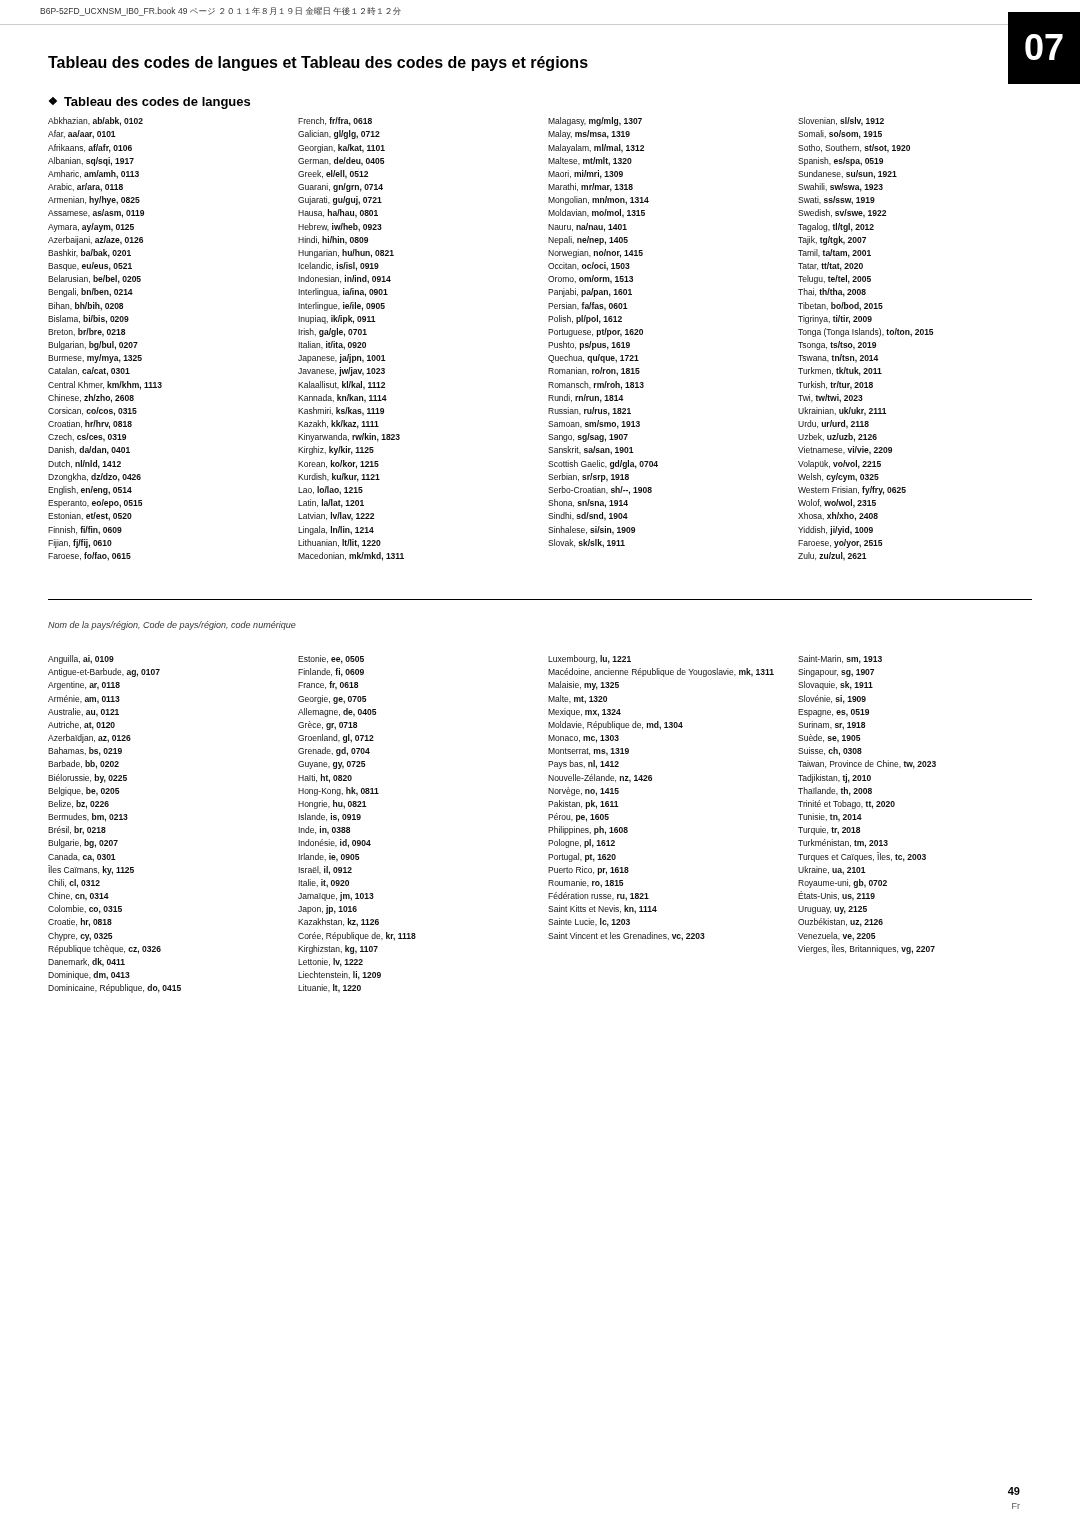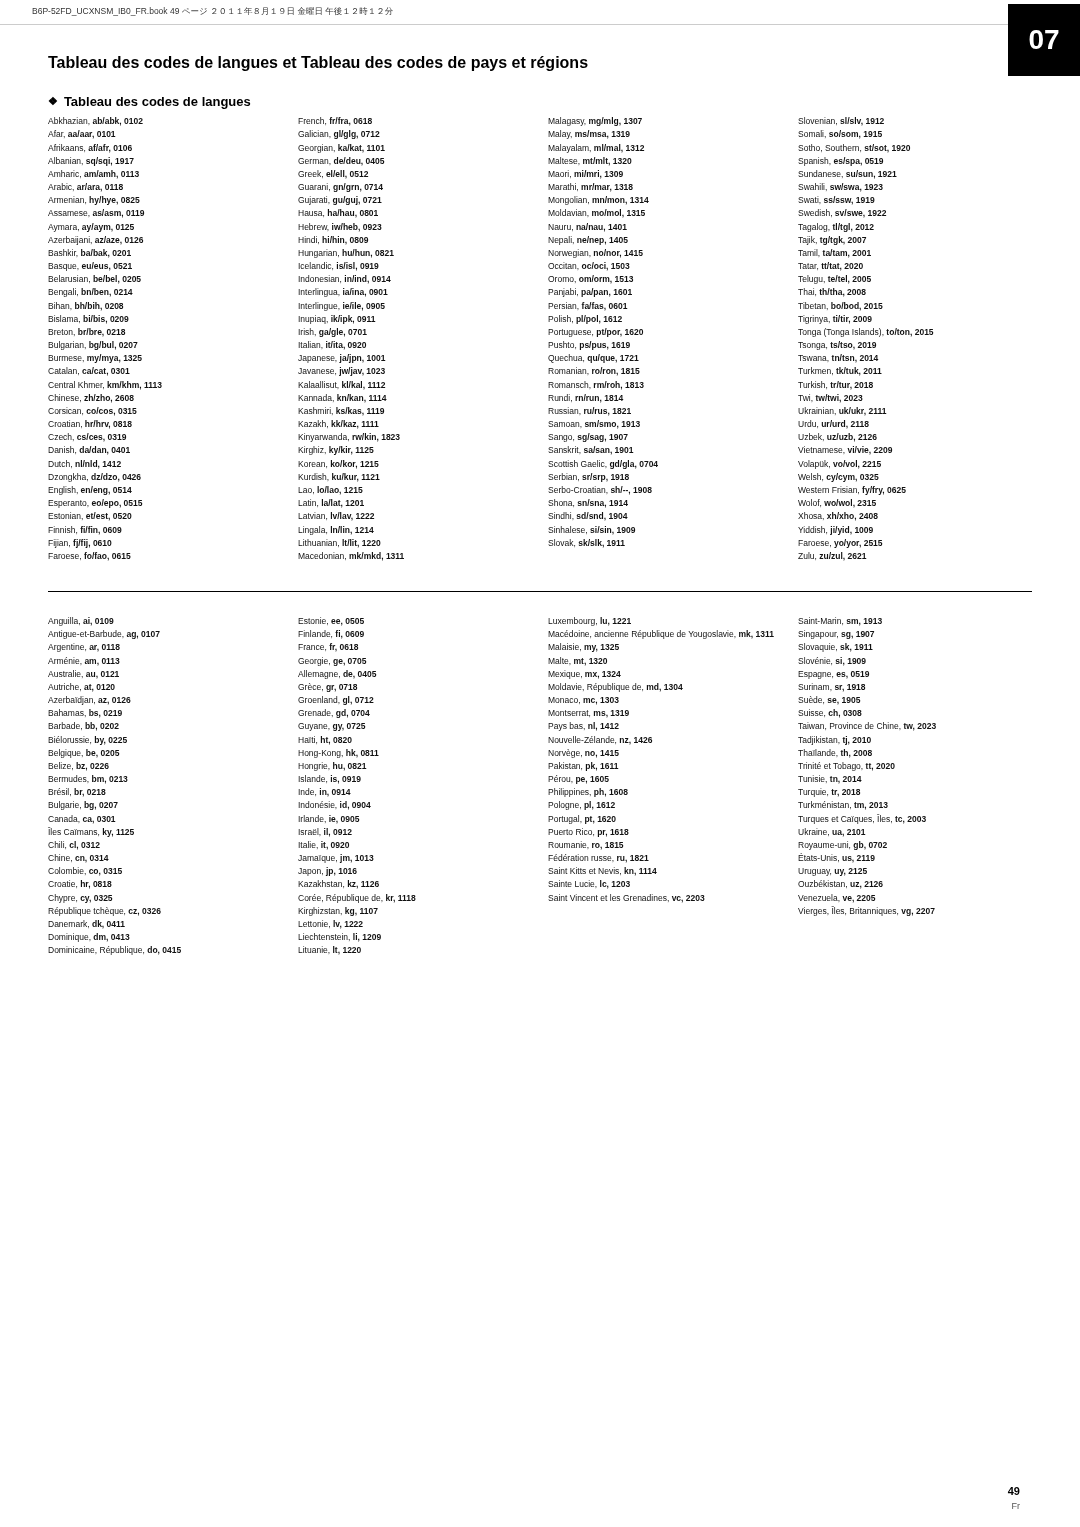--- a/index.html
+++ b/index.html
@@ -18,36 +18,36 @@
       min-height: 1527px;
       background: #fff;
       position: relative;
       padding: 0;
     }
 
     
     .header-strip {
       background: #fff;
       border-bottom: 1px solid #ccc;
-      padding: 6px 32px;
+      padding: 6px 40px;
       font-size: 8.5px;
       color: #333;
       display: flex;
       align-items: center;
       gap: 10px;
     }
 
     
     .chapter-tag {
       position: absolute;
-      top: 4px;
+      top: 12px;
       right: 0;
       background: #000;
       color: #fff;
-      font-size: 28px;
+      font-size: 36px;
       font-weight: bold;
       width: 72px;
       height: 72px;
       display: flex;
       align-items: center;
       justify-content: center;
     }
 
     
     .main-content {
@@ -83,21 +83,21 @@
       font-style: italic;
       margin-bottom: 10px;
       color: #333;
     }
 
     
     .columns-container {
       display: grid;
       grid-template-columns: repeat(4, 1fr);
       gap: 0 16px;
-      margin-bottom: 28px;
+      margin-bottom: 36px;
     }
 
     .lang-entry {
       font-size: 8.5px;
       line-height: 1.55;
       color: #111;
     }
     .lang-entry .lang-name {
       font-style: normal;
     }
@@ -308,20 +308,21 @@
             <div class="lang-entry"><span class="lang-name">Yiddish, </span><span class="lang-code">ji/yid, 1009</span></div>
             <div class="lang-entry"><span class="lang-name">Faroese, </span><span class="lang-code">yo/yor, 2515</span></div>
             <div class="lang-entry"><span class="lang-name">Zulu, </span><span class="lang-code">zu/zul, 2621</span></div>
           </div>
       </div>
     </div>
 
     <hr class="section-separator">
 
     <div class="country-section">
+      <div class="sub-heading">Nom de la pays/région, Code de pays/région, code numérique</div>
 
       <div class="country-columns-container">
 
         <div class="lang-col" id="country-col-1">
             <div class="lang-entry"><span class="lang-name">Anguilla, </span><span class="lang-code">ai, 0109</span></div>
             <div class="lang-entry"><span class="lang-name">Antigue-et-Barbude, </span><span class="lang-code">ag, 0107</span></div>
             <div class="lang-entry"><span class="lang-name">Argentine, </span><span class="lang-code">ar, 0118</span></div>
             <div class="lang-entry"><span class="lang-name">Arménie, </span><span class="lang-code">am, 0113</span></div>
             <div class="lang-entry"><span class="lang-name">Australie, </span><span class="lang-code">au, 0121</span></div>
             <div class="lang-entry"><span class="lang-name">Autriche, </span><span class="lang-code">at, 0120</span></div>
@@ -354,21 +355,21 @@
             <div class="lang-entry"><span class="lang-name">Georgie, </span><span class="lang-code">ge, 0705</span></div>
             <div class="lang-entry"><span class="lang-name">Allemagne, </span><span class="lang-code">de, 0405</span></div>
             <div class="lang-entry"><span class="lang-name">Grèce, </span><span class="lang-code">gr, 0718</span></div>
             <div class="lang-entry"><span class="lang-name">Groenland, </span><span class="lang-code">gl, 0712</span></div>
             <div class="lang-entry"><span class="lang-name">Grenade, </span><span class="lang-code">gd, 0704</span></div>
             <div class="lang-entry"><span class="lang-name">Guyane, </span><span class="lang-code">gy, 0725</span></div>
             <div class="lang-entry"><span class="lang-name">Haïti, </span><span class="lang-code">ht, 0820</span></div>
             <div class="lang-entry"><span class="lang-name">Hong-Kong, </span><span class="lang-code">hk, 0811</span></div>
             <div class="lang-entry"><span class="lang-name">Hongrie, </span><span class="lang-code">hu, 0821</span></div>
             <div class="lang-entry"><span class="lang-name">Islande, </span><span class="lang-code">is, 0919</span></div>
-            <div class="lang-entry"><span class="lang-name">Inde, </span><span class="lang-code">in, 0914</span></div>
+            <div class="lang-entry"><span class="lang-name">Inde, </span><span class="lang-code">in, 0388</span></div>
             <div class="lang-entry"><span class="lang-name">Indonésie, </span><span class="lang-code">id, 0904</span></div>
             <div class="lang-entry"><span class="lang-name">Irlande, </span><span class="lang-code">ie, 0905</span></div>
             <div class="lang-entry"><span class="lang-name">Israël, </span><span class="lang-code">il, 0912</span></div>
             <div class="lang-entry"><span class="lang-name">Italie, </span><span class="lang-code">it, 0920</span></div>
             <div class="lang-entry"><span class="lang-name">Jamaïque, </span><span class="lang-code">jm, 1013</span></div>
             <div class="lang-entry"><span class="lang-name">Japon, </span><span class="lang-code">jp, 1016</span></div>
             <div class="lang-entry"><span class="lang-name">Kazakhstan, </span><span class="lang-code">kz, 1126</span></div>
             <div class="lang-entry"><span class="lang-name">Corée, République de, </span><span class="lang-code">kr, 1118</span></div>
             <div class="lang-entry"><span class="lang-name">Kirghizstan, </span><span class="lang-code">kg, 1107</span></div>
             <div class="lang-entry"><span class="lang-name">Lettonie, </span><span class="lang-code">lv, 1222</span></div>

